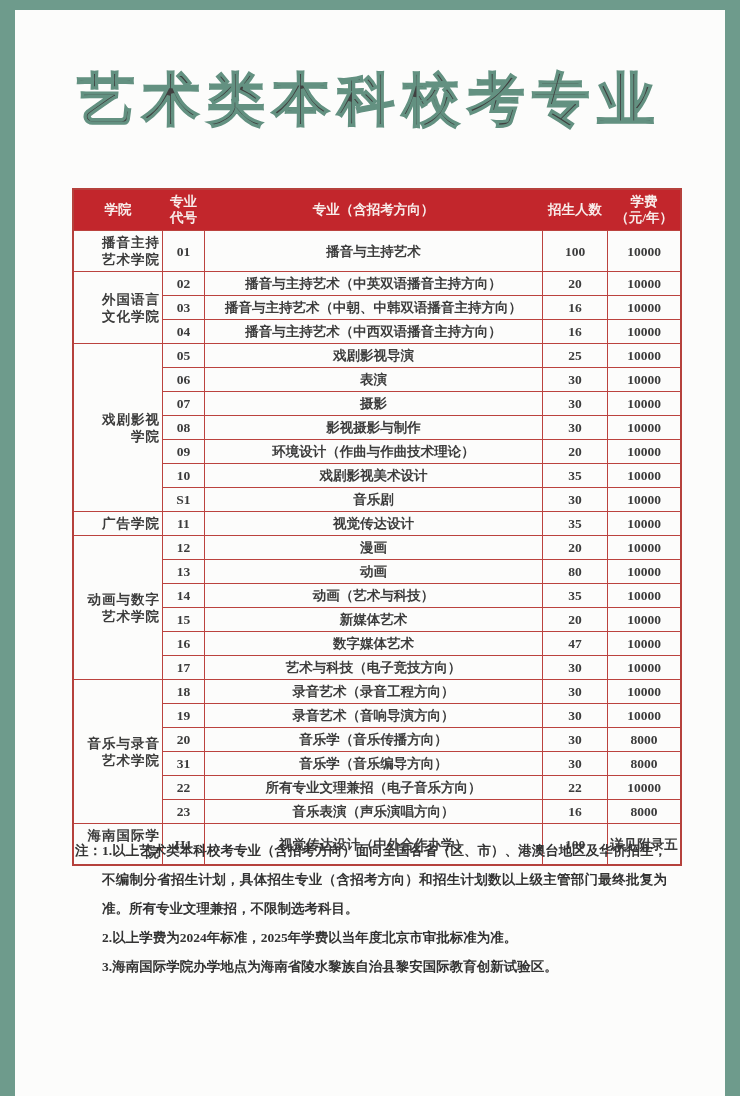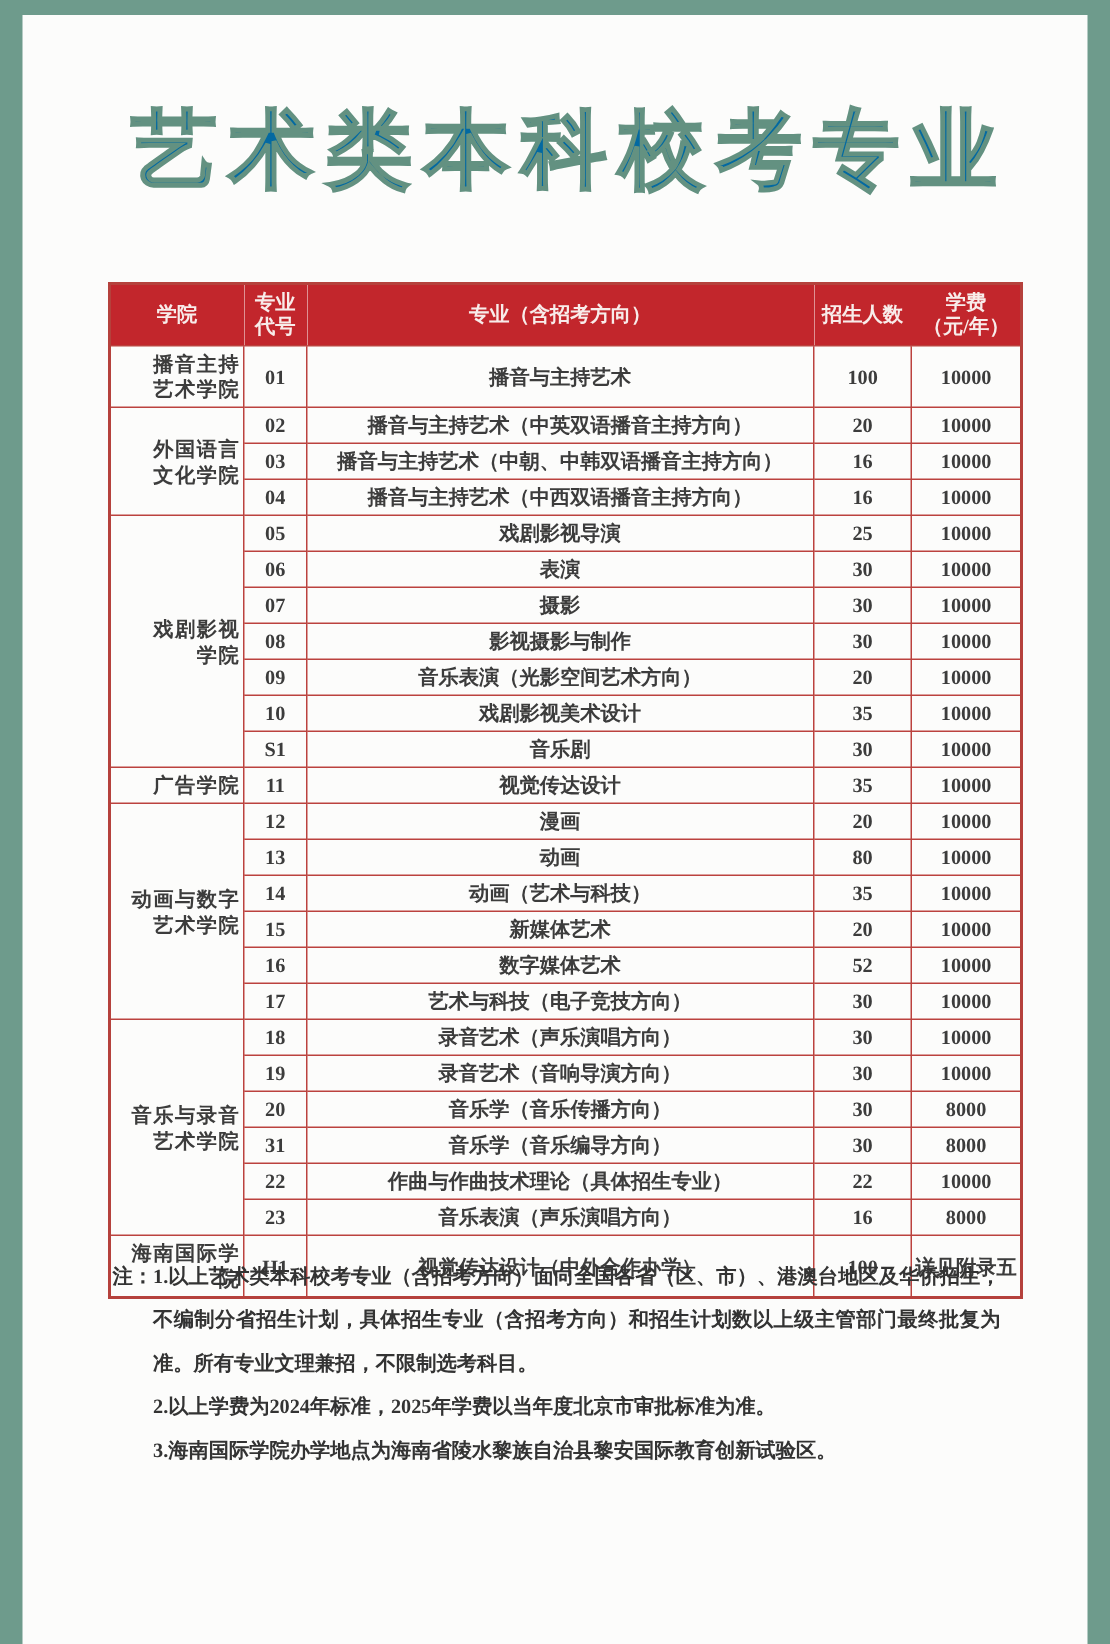--- a/index.html
+++ b/index.html
@@ -17,23 +17,22 @@
     background:#FCFCFB;
   }
   .title{
     position:absolute;
     top:52px;left:0;width:100%;
     text-align:center;
     font-family:"Liberation Sans","DejaVu Sans",sans-serif;
     font-weight:900;
     font-size:57px;
     letter-spacing:8px;
-    color:#0369a1;
+    color:#404040;
     margin:0;
-    padding-left:10px;
     -webkit-text-stroke:1.5px #639181;
   }
   .table-wrap{
     position:absolute;
     left:57px;top:178px;
     width:610px;
   }
   table{
     border-collapse:collapse;
     width:100%;
@@ -160,21 +159,21 @@
             <td>10000</td>
           </tr>
           <tr>
             <td>08</td>
             <td>影视摄影与制作</td>
             <td>30</td>
             <td>10000</td>
           </tr>
           <tr>
             <td>09</td>
-            <td>音乐表演（光影空间艺术方向）</td>
+            <td>环境设计（作曲与作曲技术理论）</td>
             <td>20</td>
             <td>10000</td>
           </tr>
           <tr>
             <td>10</td>
             <td>戏剧影视美术设计</td>
             <td>35</td>
             <td>10000</td>
           </tr>
           <tr>
@@ -211,33 +210,33 @@
           </tr>
           <tr>
             <td>15</td>
             <td>新媒体艺术</td>
             <td>20</td>
             <td>10000</td>
           </tr>
           <tr>
             <td>16</td>
             <td>数字媒体艺术</td>
-            <td>52</td>
+            <td>47</td>
             <td>10000</td>
           </tr>
           <tr>
             <td>17</td>
             <td>艺术与科技（电子竞技方向）</td>
             <td>30</td>
             <td>10000</td>
           </tr>
           <tr>
             <td class="college-cell" rowspan="6">音乐与录音<br>艺术学院</td>
             <td>18</td>
-            <td>录音艺术（声乐演唱方向）</td>
+            <td>录音艺术（录音工程方向）</td>
             <td>30</td>
             <td>10000</td>
           </tr>
           <tr>
             <td>19</td>
             <td>录音艺术（音响导演方向）</td>
             <td>30</td>
             <td>10000</td>
           </tr>
           <tr>
@@ -247,21 +246,21 @@
             <td>8000</td>
           </tr>
           <tr>
             <td>31</td>
             <td>音乐学（音乐编导方向）</td>
             <td>30</td>
             <td>8000</td>
           </tr>
           <tr>
             <td>22</td>
-            <td>作曲与作曲技术理论（具体招生专业）</td>
+            <td>所有专业文理兼招（电子音乐方向）</td>
             <td>22</td>
             <td>10000</td>
           </tr>
           <tr>
             <td>23</td>
             <td>音乐表演（声乐演唱方向）</td>
             <td>16</td>
             <td>8000</td>
           </tr>
           <tr>

